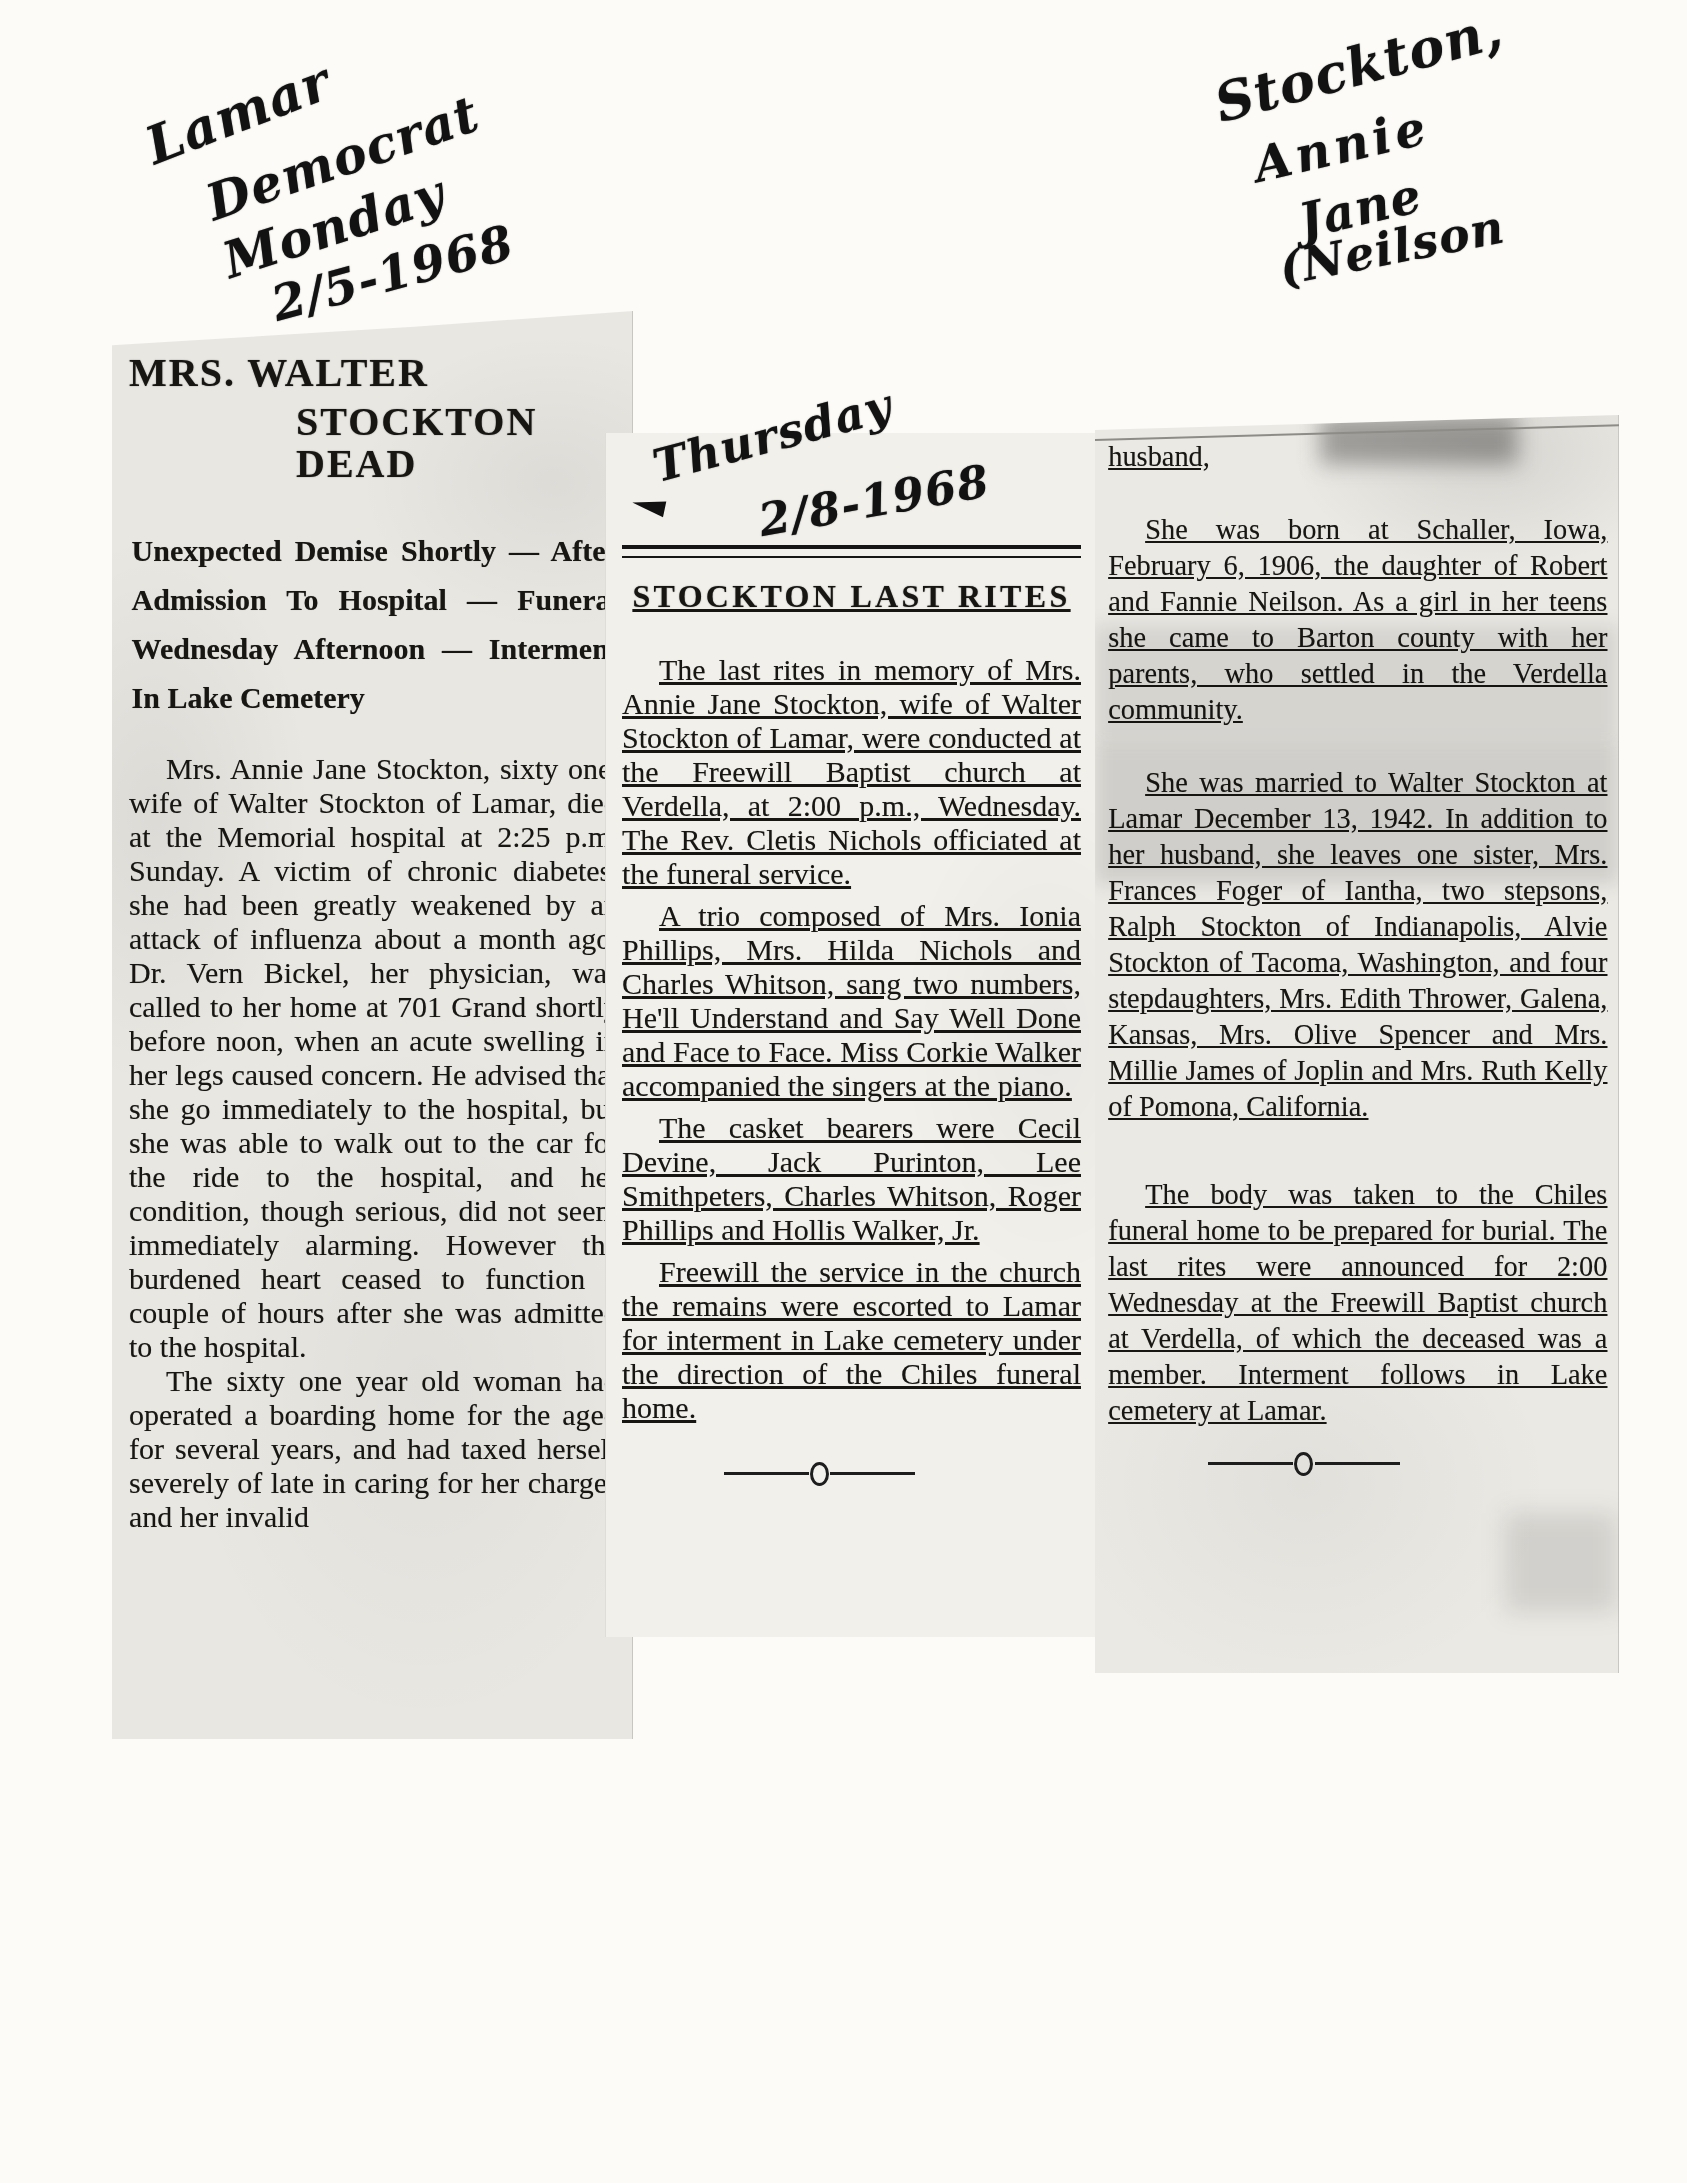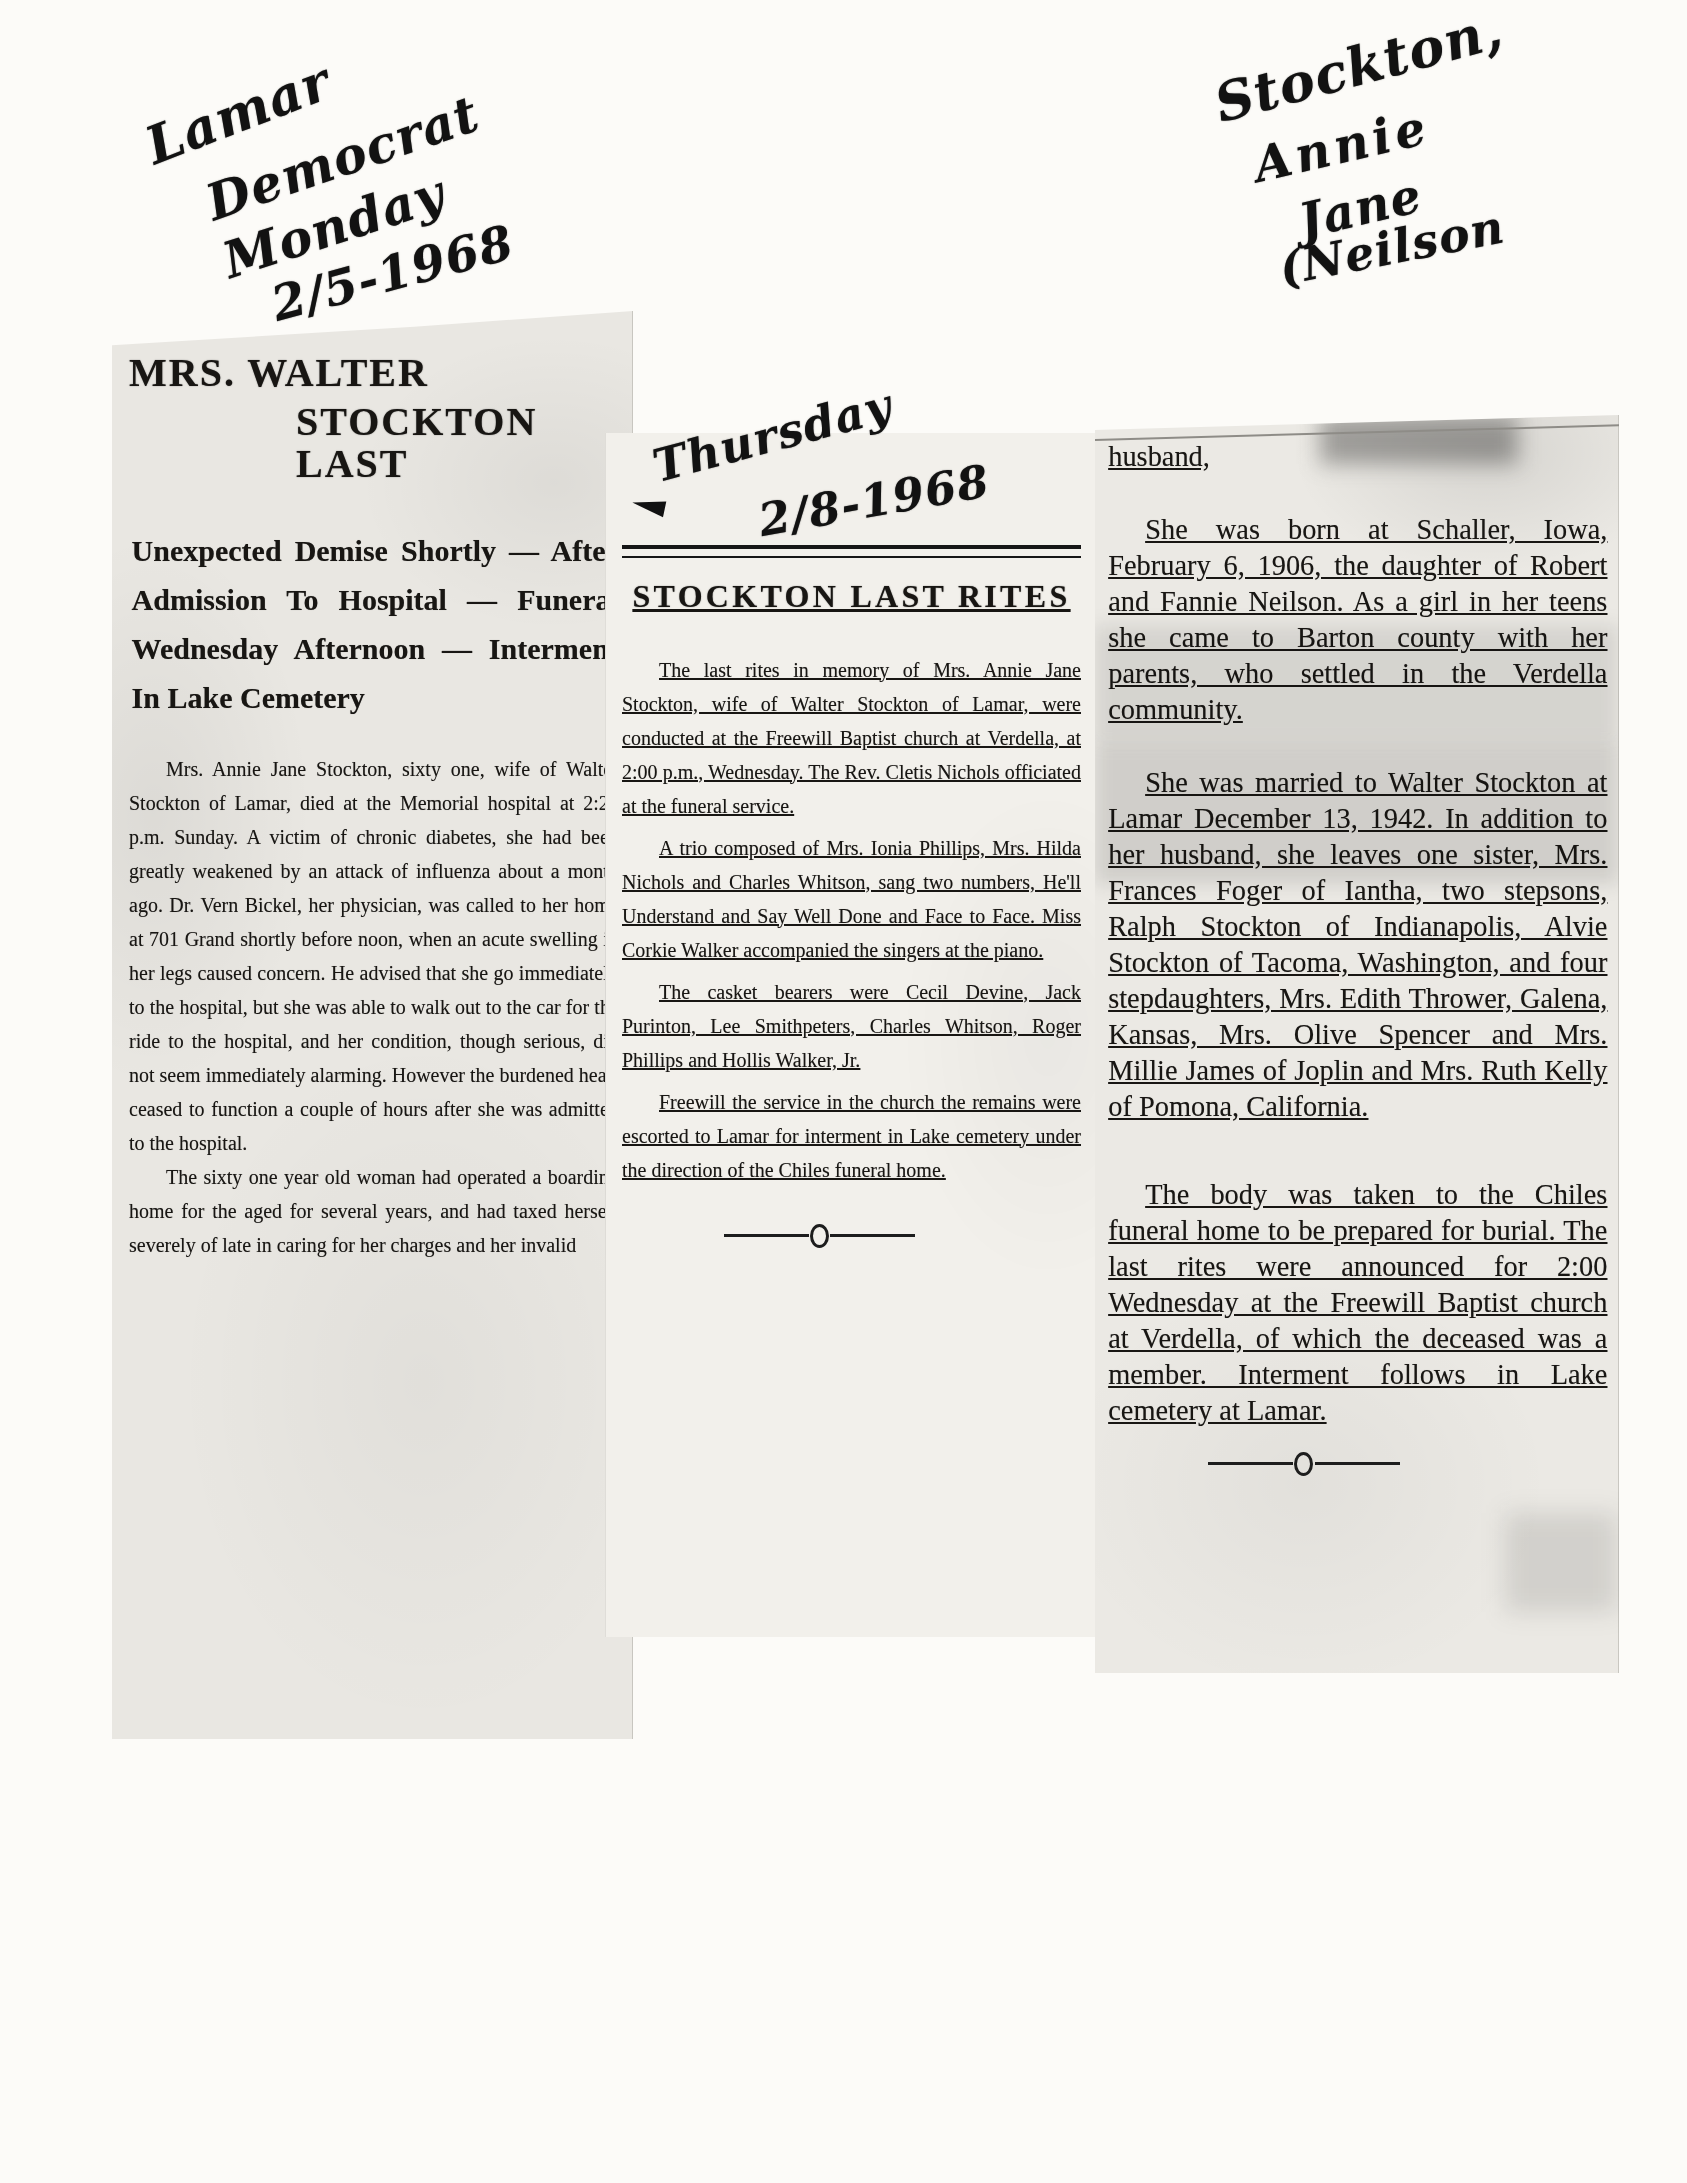--- a/index.html
+++ b/index.html
@@ -72,21 +72,21 @@
     font-weight:700;font-size:40px;line-height:42px;letter-spacing:2px;
     text-shadow:0 0 1.3px rgba(0,0,0,.5);margin:0;
   }
   .nh1.indent{margin-left:167px;margin-top:6.6px;}
   .subhead{
     font-weight:700;font-size:30px;line-height:49px;
     margin:41px 0 0 2.6px;text-align:justify;
     text-shadow:0 0 0.7px rgba(0,0,0,.45);
   }
   .np{
-    font-size:20px;line-height:34px;text-align:justify;margin:0;
+    font-size:30px;line-height:34px;text-align:justify;margin:0;
     text-indent:37px;
     text-shadow:0 0 0.7px rgba(0,0,0,.35);
   }
   .clip-left .np{margin-top:30px;}
   .clip-left .np + .np{margin-top:0;}
   .clip-mid .np{margin-top:8px;}
   .clip-right .np{font-size:28.4px;line-height:36px;text-decoration:underline;}
   .np.noindent{text-indent:0;}
   .double-rule{
     margin-top:112px;height:6.6px;
@@ -135,21 +135,21 @@
 
 <div class="hw-group" style="left:1207px;top:36px;width:423px;height:291px;">
   <span class="hw tr0">Stockton,</span>
   <span class="hw tr1">Annie</span>
   <span class="hw tr2">Jane</span>
   <span class="hw tr3">(Neilson</span>
 </div>
 
 <article class="clip clip-left">
   <h1 class="nh1">MRS. WALTER</h1>
-  <h1 class="nh1 indent">STOCKTON LAST</h1>
+  <h1 class="nh1 indent">STOCKTON DEAD</h1>
   <h2 class="subhead">Unexpected Demise Shortly — After Admission To Hospital — Funeral Wednesday Afternoon — Interment In Lake Cemetery</h2>
   <p class="np">Mrs. Annie Jane Stockton, sixty one, wife of Walter Stockton of Lamar, died at the Memorial hospital at 2:25 p.m. Sunday. A victim of chronic diabetes, she had been greatly weakened by an attack of influenza about a month ago. Dr. Vern Bickel, her physician, was called to her home at 701 Grand shortly before noon, when an acute swelling in her legs caused concern. He advised that she go immediately to the hospital, but she was able to walk out to the car for the ride to the hospital, and her condition, though serious, did not seem immediately alarming. However the burdened heart ceased to function a couple of hours after she was admitted to the hospital.</p>
   <p class="np">The sixty one year old woman had operated a boarding home for the aged for several years, and had taxed herself severely of late in caring for her charges and her invalid</p>
 </article>
 
 <div class="hw-group" style="left:632px;top:429px;width:370px;height:152px;z-index:5;">
   <span class="hw-arrow"></span>
   <span class="hw md0">Thursday</span>
   <span class="hw md1">2/8-1968</span>
 </div>

